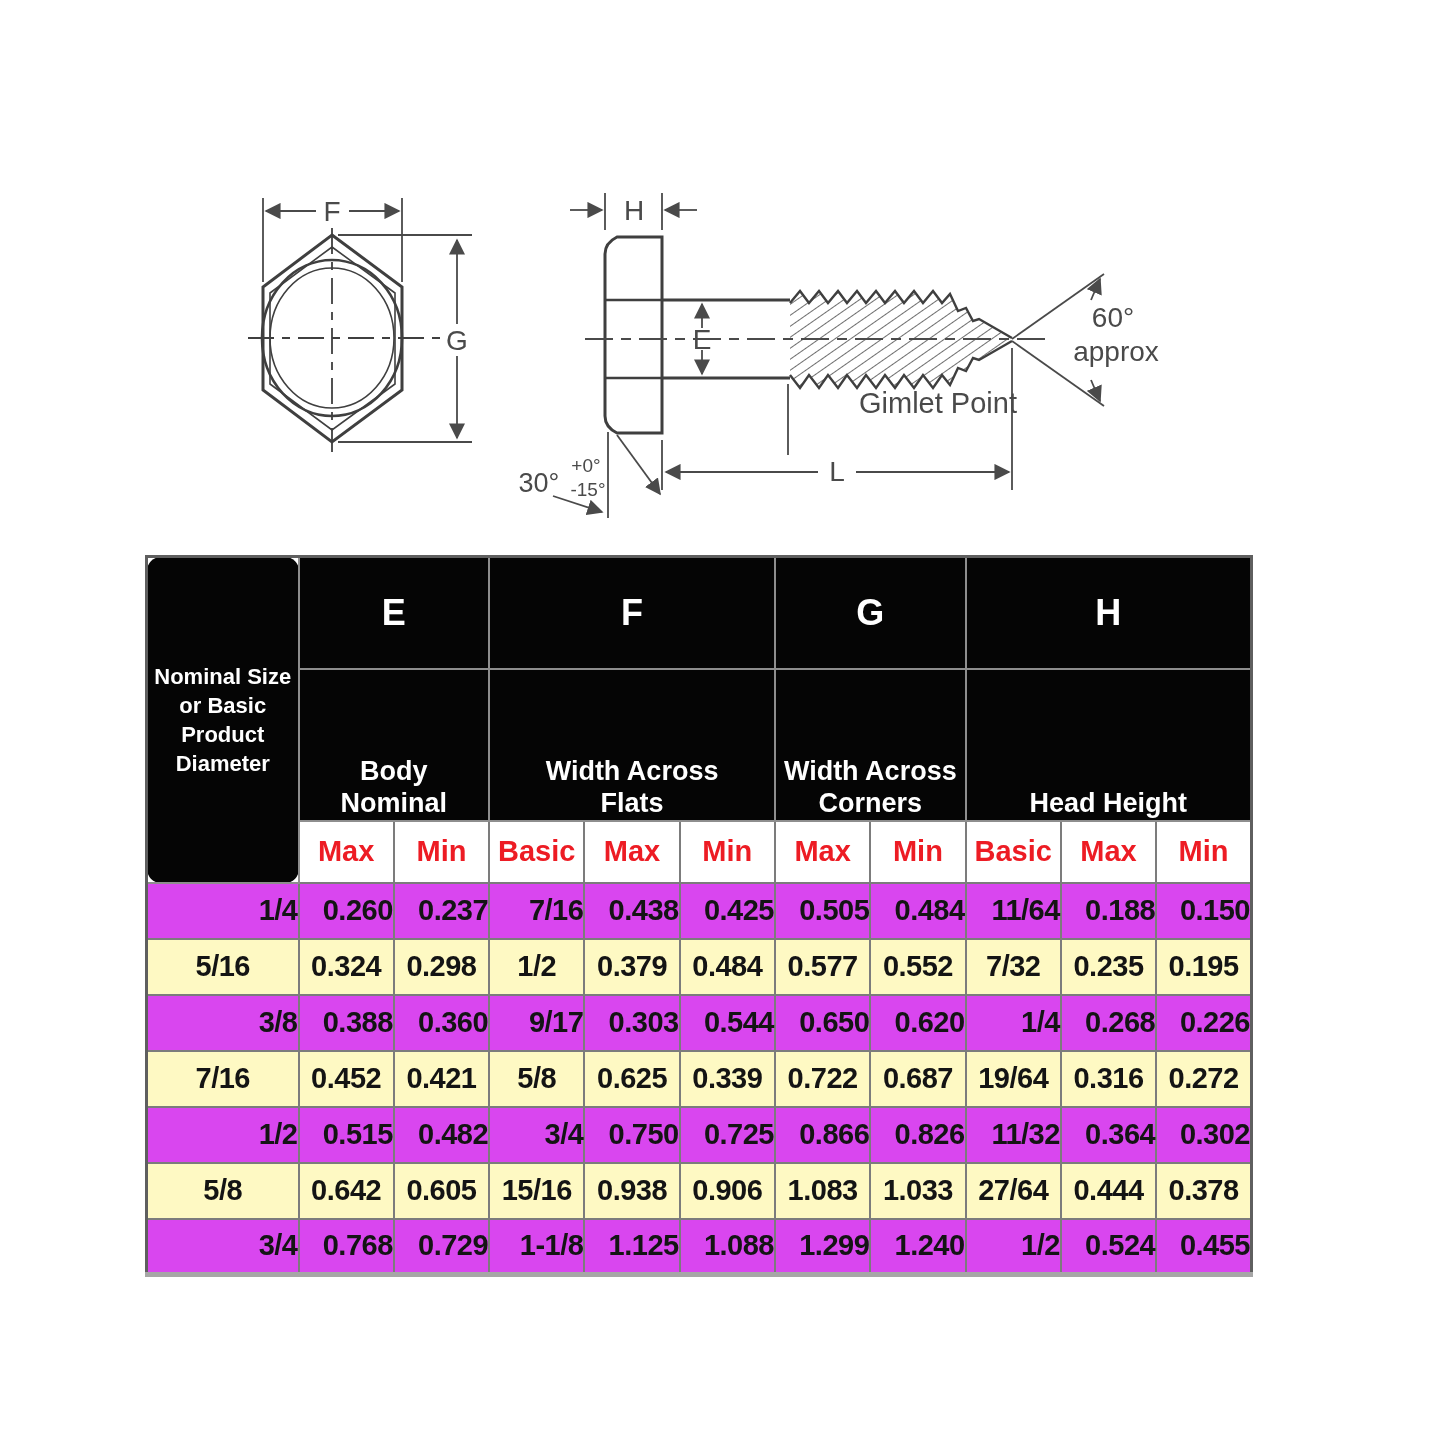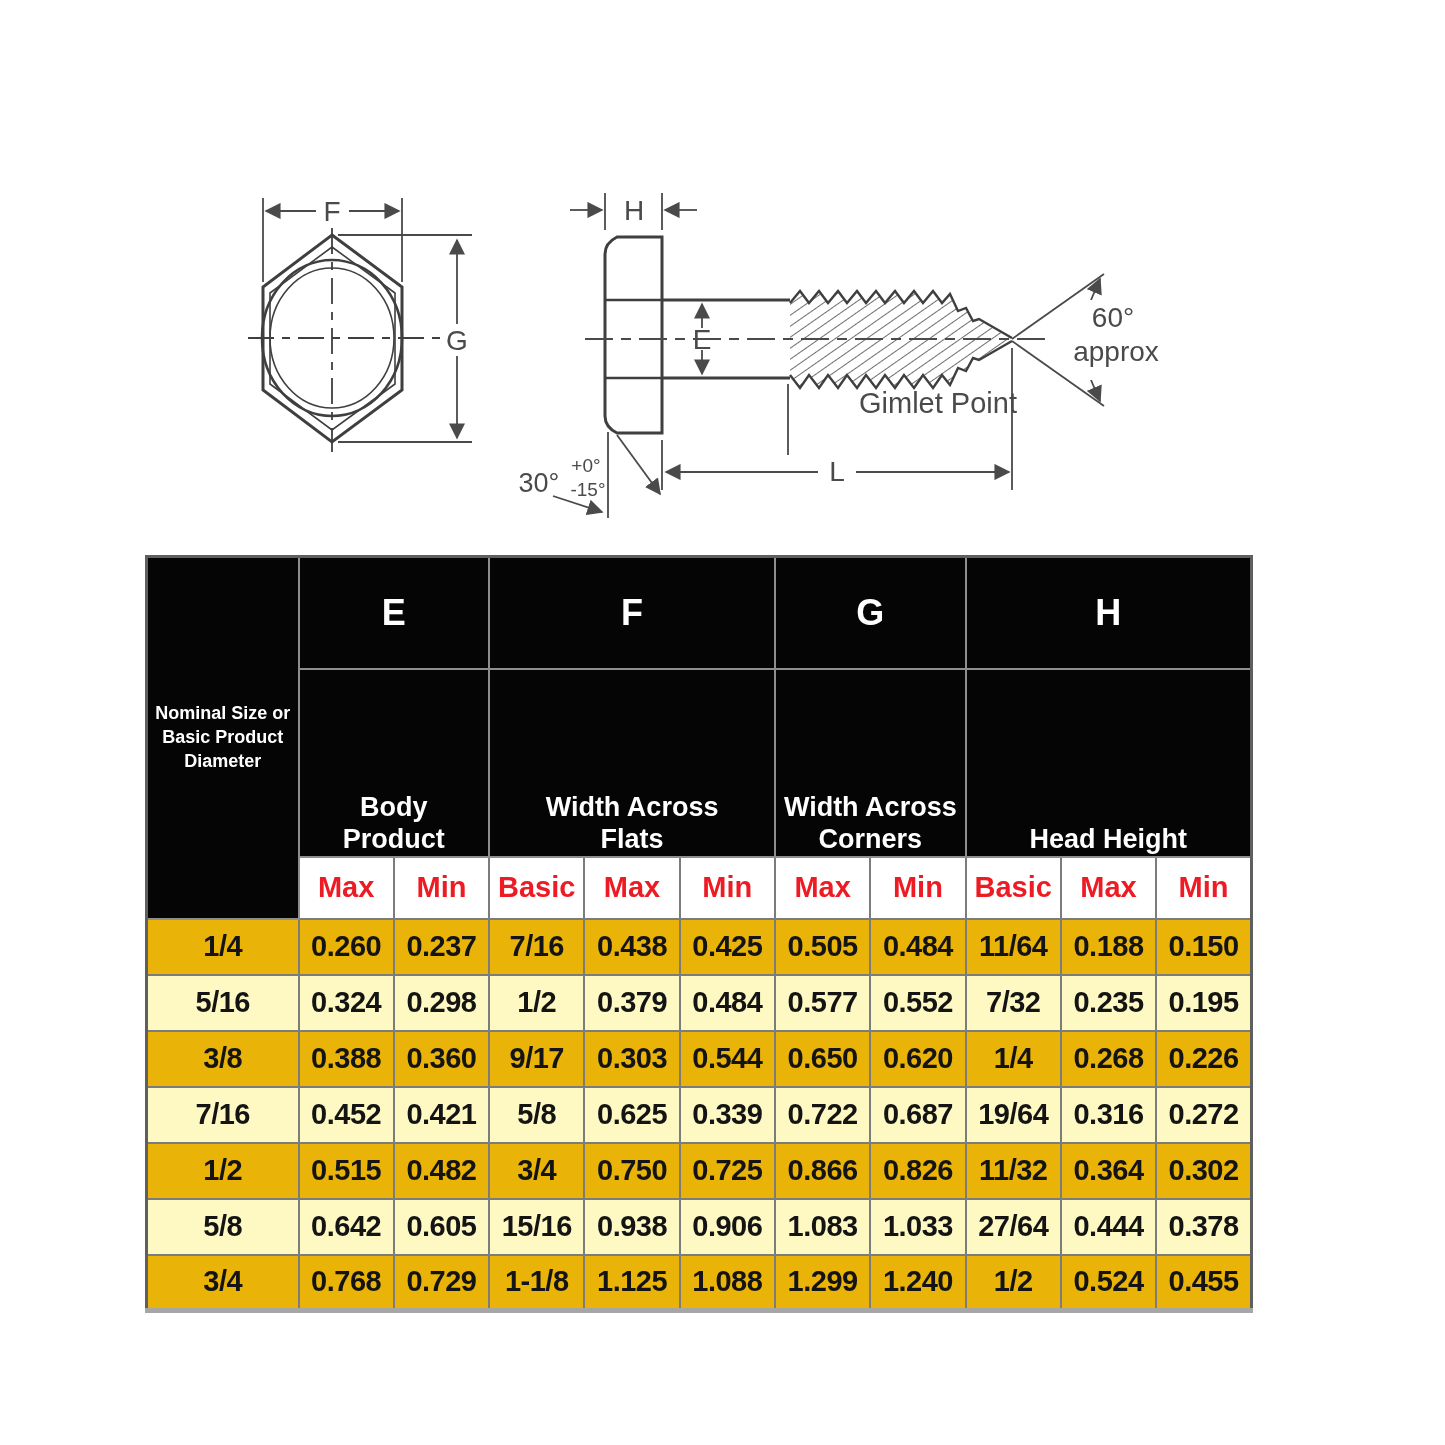--- a/index.html
+++ b/index.html
@@ -11,30 +11,30 @@
   .diagram text{fill:#4a4a4a;font-family:"Liberation Sans",sans-serif;}
 
   
   table.spec{position:absolute;left:145px;top:555px;width:1108px;
              border-collapse:collapse;table-layout:fixed;
              border:3px solid #5f5f5f;border-bottom:5px solid #a6a6a6;
              font-weight:bold;}
   table.spec col.size-col{width:152px;}
   table.spec th, table.spec td{text-align:center;padding:0;}
   tr.letter-row{height:112px;}
-  tr.desc-row{height:188px;}
+  tr.desc-row{height:152px;}
   tr.sub-row{height:62px;}
   tr.data-row{height:56px;}
   .hdr{background:#050505;color:#ffffff;border:2px solid #8e8e8e;}
-  .corner-cell{font-size:18px;line-height:1.32;padding:0 8px;vertical-align:middle;}
+  .corner-cell{font-size:22px;line-height:1.32;padding:0 8px;vertical-align:middle;border-radius:14px;}
   .letter-cell{font-size:36px;vertical-align:middle;}
   .desc-cell{font-size:27px;line-height:1.18;vertical-align:bottom;padding-bottom:10px;}
   .sub-cell{background:#ffffff;color:#ed1c24;font-size:29px;border:2px solid #7c7c7c;vertical-align:middle;}
   td.data-cell{font-size:29px;color:#141414;border:2px solid #7c7c7c;vertical-align:middle;letter-spacing:-0.5px;}
-  tr.shaded td{background:#eab308;}
+  tr.shaded td{background:#d946ef;text-align:right;}
   tr.plain td{background:#fef9c3;}
 </style>
 </head>
 <body>
 
 <div class="stage">
 
   <svg class="diagram" viewBox="230 160 950 385" xmlns="http://www.w3.org/2000/svg">
     <defs>
       <marker id="arw" viewBox="0 0 10 10" refX="9" refY="5" markerWidth="9" markerHeight="9" orient="auto-start-reverse">
@@ -148,21 +148,21 @@
       <tr class="letter-row">
         <th class="hdr corner-cell" rowspan="3">Nominal Size or Basic Product Diameter</th>
         <th class="hdr letter-cell" colspan="2">E</th>
         <th class="hdr letter-cell" colspan="3">F</th>
         <th class="hdr letter-cell" colspan="2">G</th>
         <th class="hdr letter-cell" colspan="3">H</th>
       </tr>
       <tr class="desc-row">
         <th class="hdr desc-cell" colspan="2">
           <div>Body</div>
-          <div>Product</div>
+          <div>Nominal</div>
         </th>
         <th class="hdr desc-cell" colspan="3">
           <div>Width Across</div>
           <div>Flats</div>
         </th>
         <th class="hdr desc-cell" colspan="2">
           <div>Width Across</div>
           <div>Corners</div>
         </th>
         <th class="hdr desc-cell" colspan="3">

